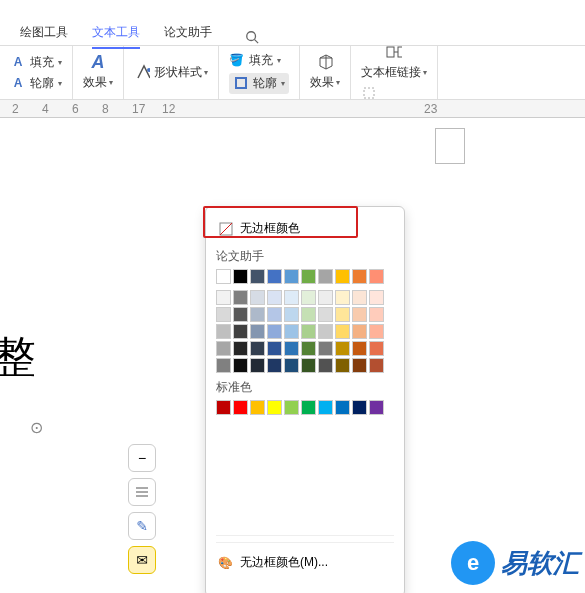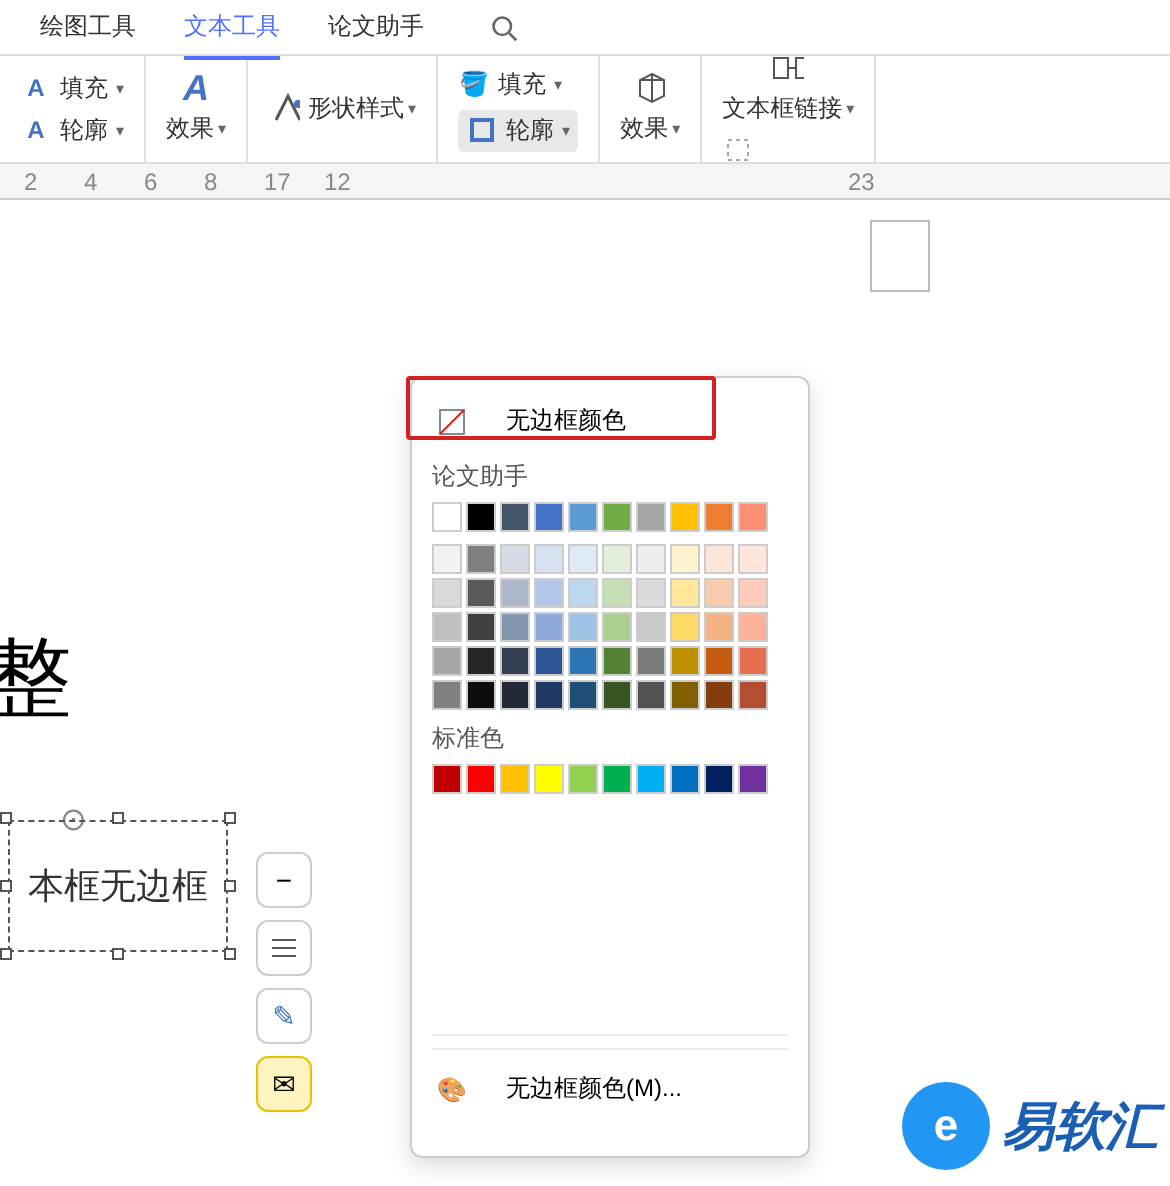--- a/index.html
+++ b/index.html
@@ -1,38 +1,38 @@
 <!DOCTYPE html>
 <html><head>
 <meta charset="utf-8">
 <style>
 *{box-sizing:border-box;margin:0;padding:0;font-family:"Microsoft YaHei",sans-serif;font-size:12px;}
 body{background:#fff;width:585px;height:593px;overflow:hidden;position:relative;}
-.tabs{display:flex;align-items:center;height:28px;border-bottom:1px solid #ddd;padding-left:20px;gap:24px;color:#333;}
+.tabs{display:flex;align-items:flex-end;height:46px;border-bottom:1px solid #ddd;padding-left:20px;gap:24px;color:#333;}
 .tab{position:relative;padding:4px 0;}
 .tab.active{color:#5170ff;}
 .tab.active::after{content:"";position:absolute;left:0;right:0;bottom:-4px;height:2px;background:#5170ff;}
 .toolbar{display:flex;align-items:stretch;height:54px;border-bottom:1px solid #ddd;}
 .grp{display:flex;flex-direction:column;justify-content:center;padding:0 10px;border-right:1px solid #e0e0e0;gap:4px;}
 .grp.wide{flex-direction:row;align-items:center;gap:6px;}
 .tbtn{display:flex;align-items:center;gap:4px;cursor:pointer;color:#333;white-space:nowrap;}
 .ico{width:16px;height:16px;display:inline-flex;align-items:center;justify-content:center;}
 .chev{font-size:8px;color:#666;}
 .outline-active{background:#e8e8e8;border-radius:3px;padding:2px 4px;}
 .ruler{height:18px;background:#f5f5f5;border-bottom:1px solid #ccc;position:relative;display:flex;align-items:center;font-size:10px;color:#888;}
 .ruler span{position:absolute;}
 .canvas{position:relative;background:#fff;height:493px;}
 .bigtext{position:absolute;left:-8px;top:210px;font-size:44px;font-family:"SimSun",serif;color:#000;}
 .shape{position:absolute;left:4px;top:310px;width:110px;height:66px;}
 .anchor{position:absolute;left:30px;top:300px;color:#888;font-size:16px;}
 .dashed{border:1.5px dashed #555;width:100%;height:100%;display:flex;align-items:center;justify-content:center;font-family:"SimSun",serif;font-size:18px;color:#333;}
 .handle{position:absolute;width:6px;height:6px;border:1px solid #555;background:#fff;}
 .popup{position:absolute;left:205px;top:88px;width:200px;background:#fff;border:1px solid #ccc;border-radius:6px;box-shadow:0 4px 12px rgba(0,0,0,0.15);padding:8px 10px 10px;}
 .hilite{position:absolute;left:203px;top:88px;width:155px;height:32px;border:2.5px solid #d42020;border-radius:2px;z-index:5;pointer-events:none;}
-.prow{display:flex;align-items:center;gap:19px;padding:5px 2px;cursor:pointer;}
+.prow{display:flex;align-items:center;gap:6px;padding:5px 2px;cursor:pointer;}
 .plabel{color:#555;font-size:12px;margin:6px 0 4px;}
 .swatches{display:flex;flex-wrap:wrap;gap:2px;margin-bottom:6px;}
 .sw{width:15px;height:15px;border:1px solid #ccc;cursor:pointer;}
 .floatbtns{position:absolute;left:128px;top:326px;display:flex;flex-direction:column;gap:6px;}
 .fbtn{width:28px;height:28px;border:1px solid #ccc;border-radius:6px;display:flex;align-items:center;justify-content:center;background:#fff;cursor:pointer;font-size:14px;}
 .fbtn.y{background:#fff3c0;border-color:#e6c200;}
 .logo{position:absolute;right:6px;bottom:8px;display:flex;align-items:center;gap:6px;}
 .logo-badge{width:44px;height:44px;border-radius:50%;background:#2196f3;display:flex;align-items:center;justify-content:center;color:#fff;font-size:22px;font-weight:bold;}
 .logo-txt{font-size:26px;font-weight:bold;font-style:italic;color:#1a5fb4;}
 .sep{height:1px;background:#eee;margin:6px 0;}
@@ -149,31 +149,20 @@
   <span style="left:102px">8</span>
   <span style="left:132px">17</span>
   <span style="left:162px">12</span>
   <span style="left:424px">23</span>
 </div>
 
 <div class="canvas">
   <div class="docshadow"></div>
   <div class="bigtext">整</div>
   <div class="anchor">⊙</div>
-  <div class="shape">
-    <div class="dashed">本框无边框</div>
-    <div class="handle" style="left:-4px;top:-4px"></div>
-    <div class="handle" style="left:50%;top:-4px;margin-left:-3px"></div>
-    <div class="handle" style="right:-4px;top:-4px"></div>
-    <div class="handle" style="left:-4px;top:50%;margin-top:-3px"></div>
-    <div class="handle" style="right:-4px;top:50%;margin-top:-3px"></div>
-    <div class="handle" style="left:-4px;bottom:-4px"></div>
-    <div class="handle" style="left:50%;bottom:-4px;margin-left:-3px"></div>
-    <div class="handle" style="right:-4px;bottom:-4px"></div>
-  </div>
 
   <div class="floatbtns">
     <div class="fbtn">−</div>
     <div class="fbtn">
         <svg width="16" height="12">
           <line x1="2" y1="2" x2="14" y2="2" stroke="#555"></line>
           <line x1="2" y1="6" x2="14" y2="6" stroke="#555"></line>
           <line x1="2" y1="10" x2="14" y2="10" stroke="#555"></line>
         </svg>
       </div>

